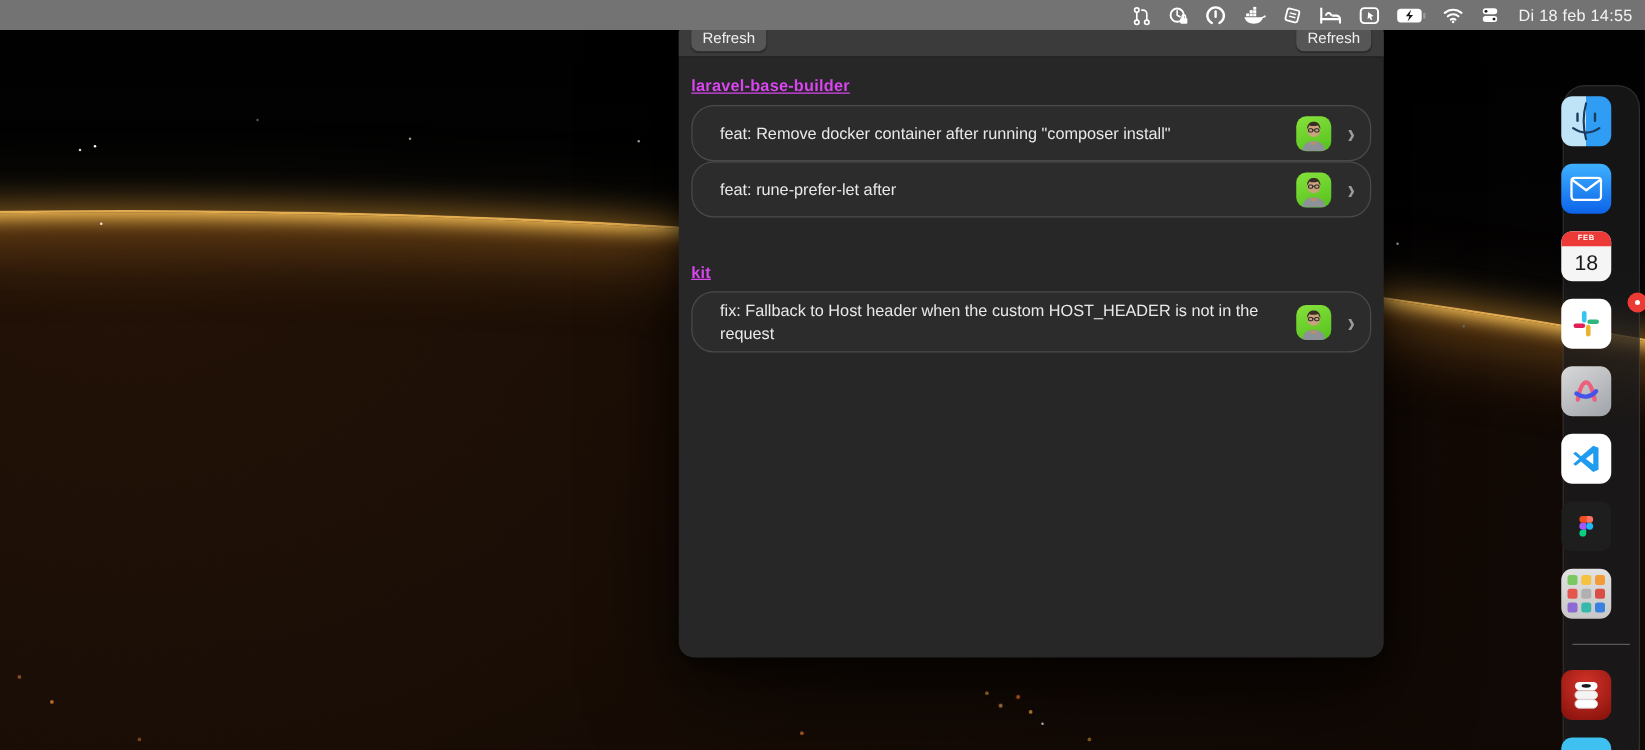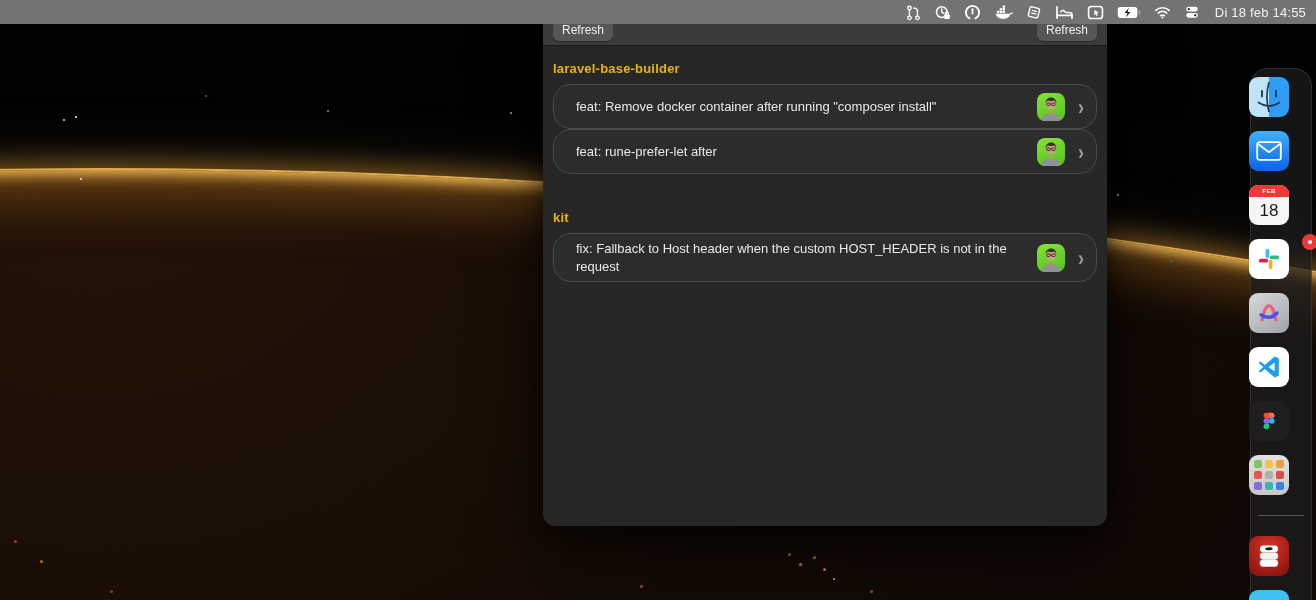--- a/index.html
+++ b/index.html
@@ -39,21 +39,21 @@
   .panel { position:absolute; left:543px; top:15px; width:564px; height:511px;
            background:#272727; border-radius:12px; z-index:30;
            box-shadow:0 30px 70px rgba(0,0,0,.65), 0 4px 18px rgba(0,0,0,.5); }
   .panel-header { height:31px; background:#3b3b3b; border-radius:12px 12px 0 0;
                   border-bottom:1px solid #181818; display:flex; align-items:center;
                   justify-content:space-between; padding:0 10px; }
   .pill-btn { background:#565656; color:#f0f0f0; font-size:12px; line-height:1;
               padding:4px 9px 5px; border:none; border-radius:6px; cursor:default;
               font-family:"Liberation Sans", sans-serif; box-shadow:0 1px 1px rgba(0,0,0,.3); }
   .panel-body { padding:0 10px; }
-  .repo-name { margin-top:15px; font-size:13px; font-weight:700; color:#eab308; letter-spacing:.2px; }
+  .repo-name { margin-top:15px; font-size:13px; font-weight:700; color:#d946ef; letter-spacing:.2px;text-decoration:underline; }
   .repo-name + .pr-row { margin-top:8px; }
   .section + .section .repo-name { margin-top:36px; }
   .pr-row { min-height:45px; border:1px solid #4a4a4a; border-radius:18px; background:#2c2c2c;
             display:flex; align-items:center; padding:6px 12px 6px 22px; }
   .pr-title { flex:1; font-size:13px; line-height:17.5px; color:#e9e9e9; padding-right:14px; }
   .avatar { width:28px; height:28px; border-radius:8px; overflow:hidden; flex:none;
             background:linear-gradient(160deg,#86e23c,#55c01d); }
   .avatar svg { display:block; }
   .chev { flex:none; margin-left:13px; color:#9a9a9a; font-size:18px; font-weight:700;
           line-height:1; transform:scaleY(1.25); }

